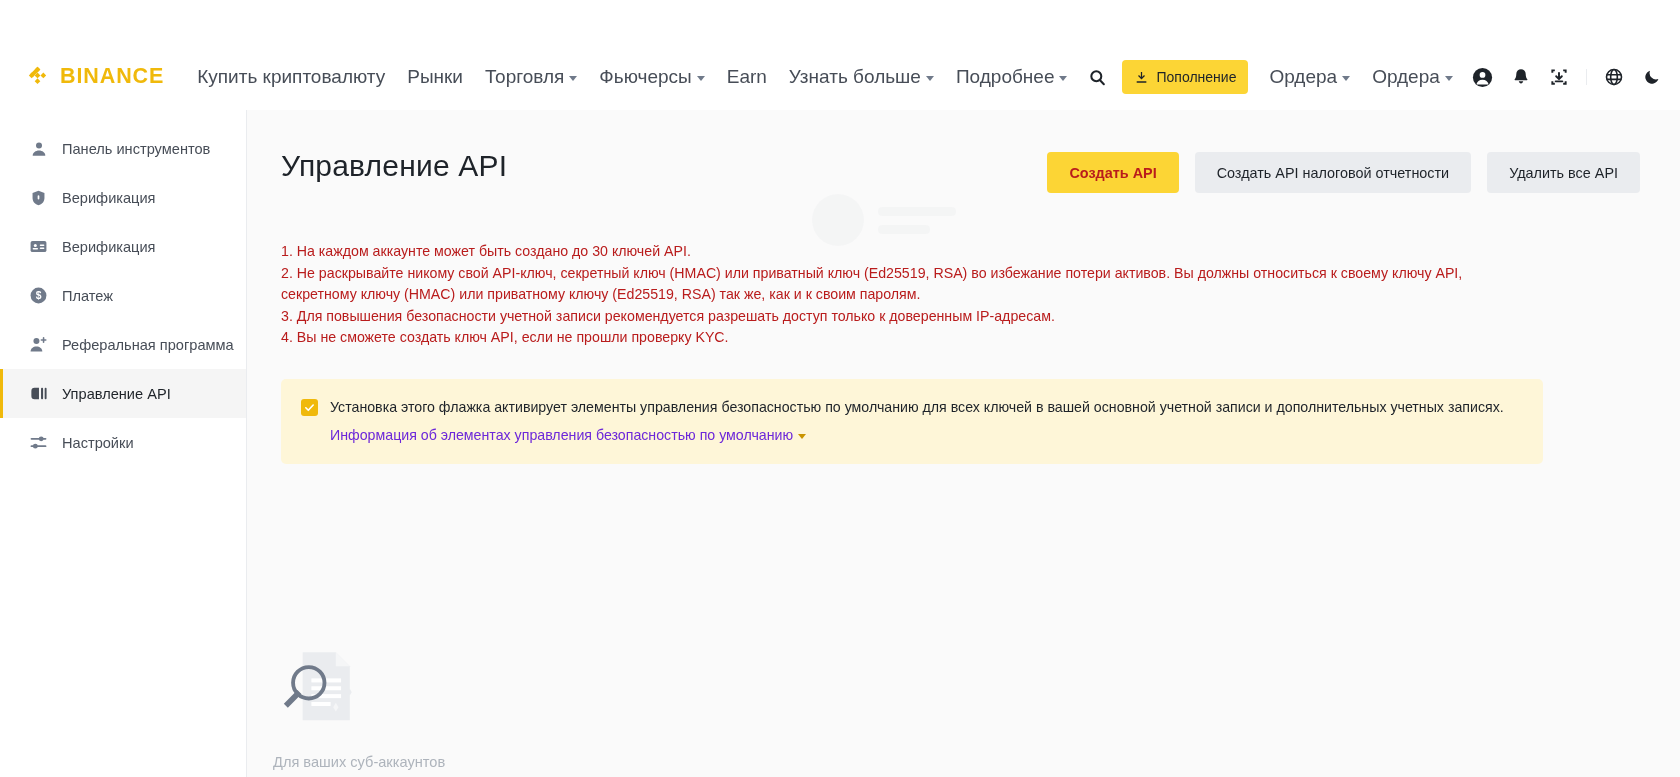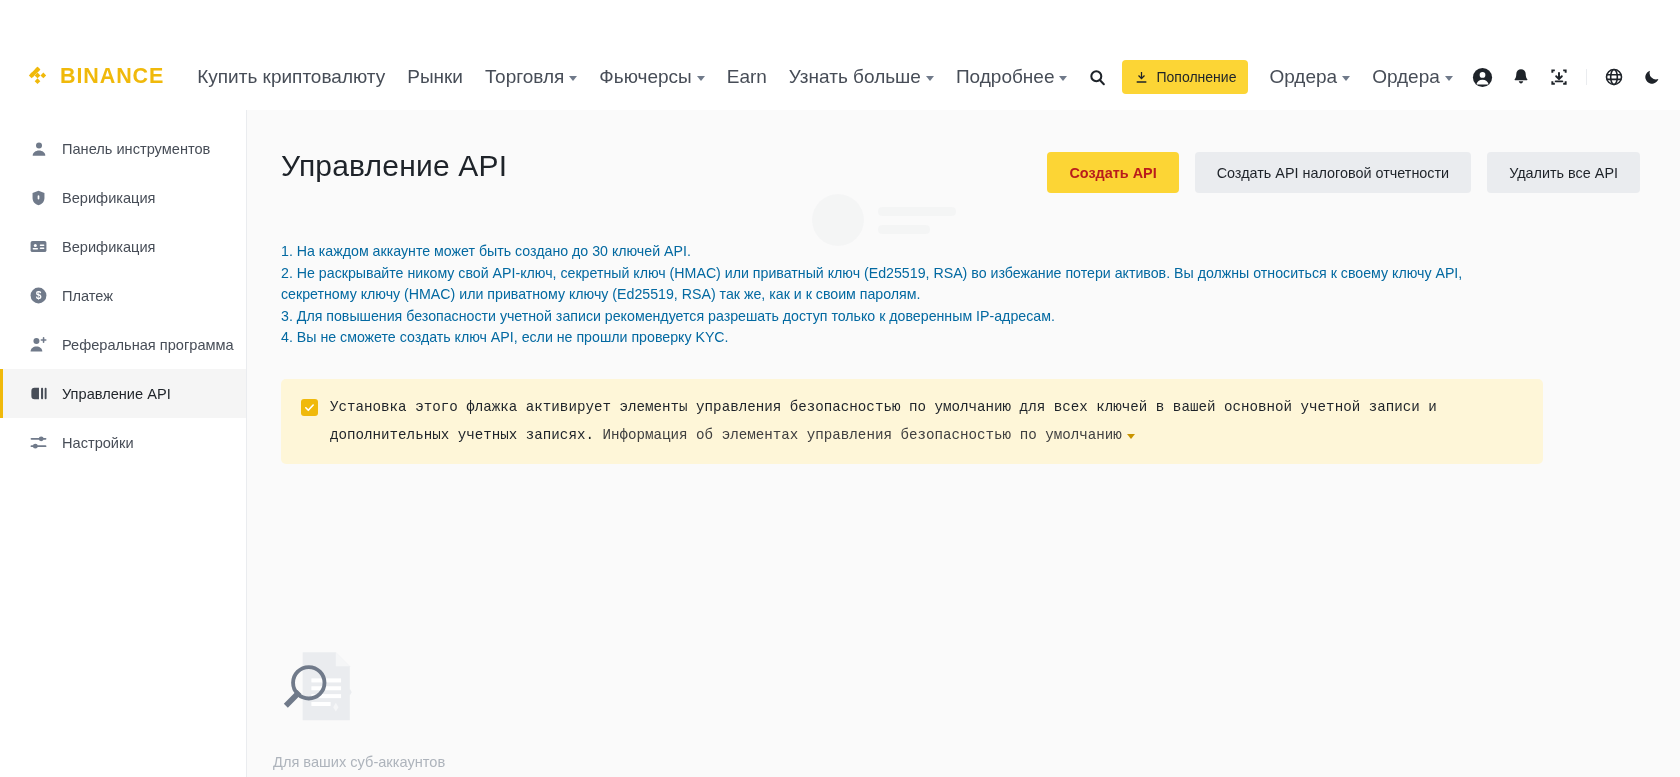--- a/index.html
+++ b/index.html
@@ -82,40 +82,40 @@
   .head-actions { margin-left: auto; display: flex; align-items: center; gap: 16px; padding-top: 6px; }
   .btn {
     height: 41px; border-radius: 4px; border: none; font-size: 14.4px;
     font-family: inherit; cursor: pointer; padding: 0 22px; white-space: nowrap;
   }
   .btn-primary { background: #FCD535; color: #b91c1c; font-weight: bold; }
   .btn-secondary { background: #EAECEF; color: #1E2329; }
 
   .info-list {
     margin: 48px 0 0 34px; max-width: 1222px;
-    font-size: 14.2px; color: #0369a1; line-height: 21.5px;
+    font-size: 14.2px; color: #b91c1c; line-height: 21.5px;
   }
   .info-list p { margin: 0; }
 
   
   .alert {
     margin: 30px 0 0 34px; width: 1262px;
     background: #FEF6D8; border-radius: 5px;
     padding: 18px 20px 18px 20px;
-    display: flex; gap: 12px; align-items: flex-start; font-family: Liberation Mono, monospace;
+    display: flex; gap: 12px; align-items: flex-start;
   }
   .cbox {
     width: 17px; height: 17px; flex: 0 0 17px; margin-top: 2px;
     background: #F0B90B; border-radius: 3px;
     display: flex; align-items: center; justify-content: center; cursor: pointer;
   }
   .alert-body { font-size: 14.2px; color: #1E2329; line-height: 21px; }
   .alert-link {
     display: inline-flex; align-items: center; gap: 5px; margin-top: 7px;
-    color: #404040; cursor: pointer; font-size: 14.2px;
+    color: #6d28d9; cursor: pointer; font-size: 14.2px;
   }
   .alert-link .caret { border-top-color: #C99400; }
 
   
   .empty {
     position: absolute; left: 0; right: 0; top: 530px;
     display: flex; flex-direction: column; align-items: flex-start; gap: 0;
   }
   .empty-art { width: 96px; height: 96px; margin-left: 26px; }
   .empty-text {

